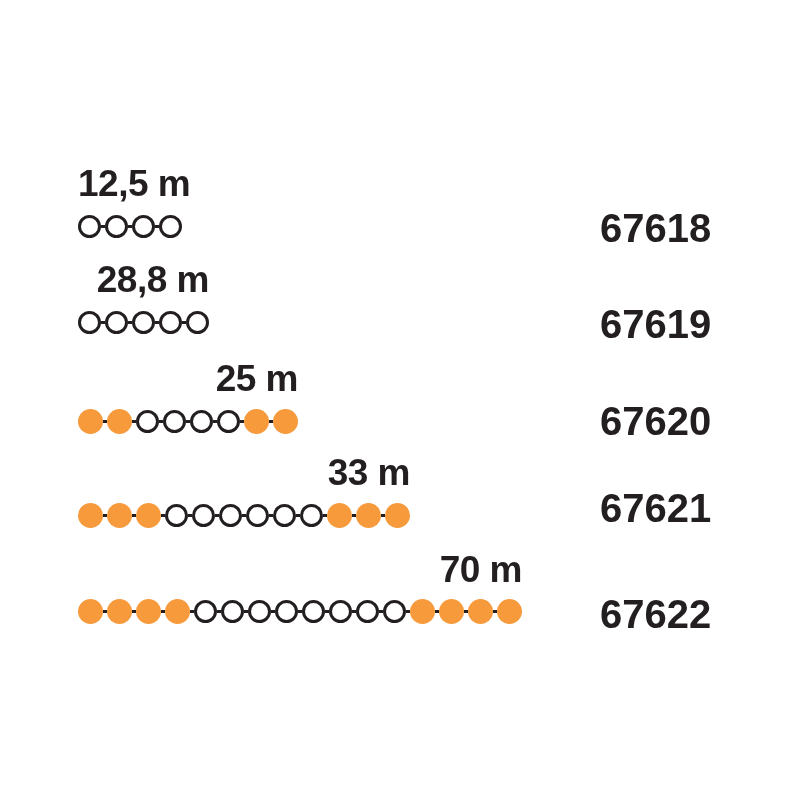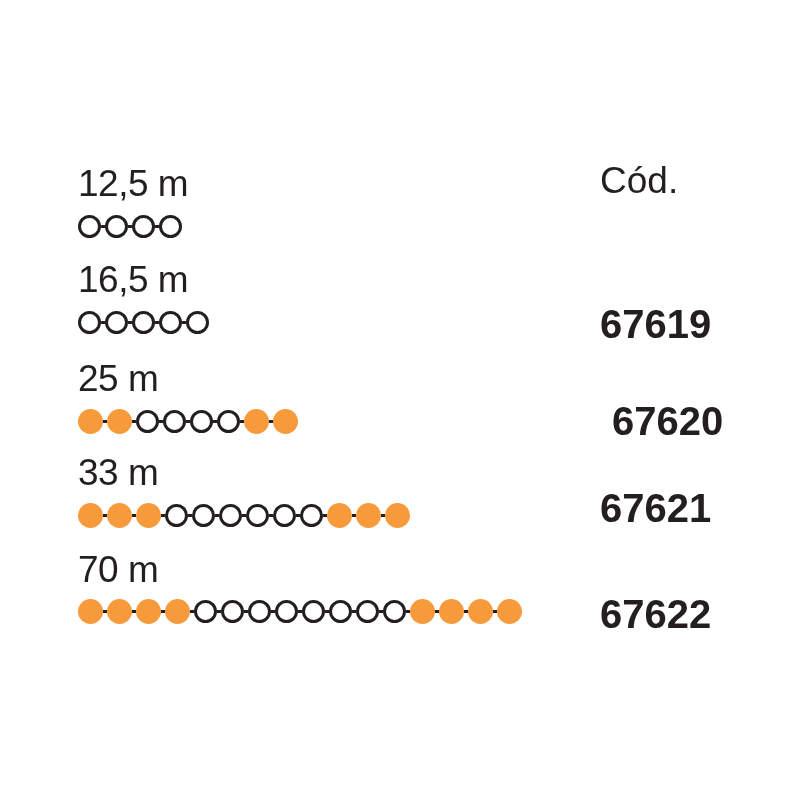--- a/index.html
+++ b/index.html
@@ -15,24 +15,25 @@
     overflow: hidden;
     font-family: "Liberation Sans", sans-serif;
     color: var(--ink, #231F20);
   }
   .product-row {
     position: absolute;
     left: 78px;
   }
   .length-label {
     font-size: 37px;
-    font-weight: 400;
+    font-weight: 700;
     line-height: 40px;
     letter-spacing: -0.5px;
     white-space: nowrap;
+    text-align: right;
   }
   .chain {
     display: flex;
     align-items: center;
     margin-top: 9px;
     height: 26px;
   }
   .bead {
     flex: none;
     border-radius: 50%;
@@ -70,36 +71,36 @@
     font-size: 40px;
     font-weight: 700;
     line-height: 42px;
     white-space: nowrap;
   }
 </style>
 </head>
 <body>
 
 <div class="canvas" style="--bg: #FFFFFF; --ink: #231F20; --orange: #F69A3C;">
-  <div class="codes-header">Cód.</div>
 
 <div class="product-row" style="top: 164px;">
       <div class="length-label">12,5 m</div>
       <div class="chain">
         <span class="bead white"></span>
         <span class="link"></span>
         <span class="bead white"></span>
         <span class="link"></span>
         <span class="bead white"></span>
         <span class="link"></span>
         <span class="bead white"></span>
       </div>
     </div>
+    <div class="code-cell" style="top: 207px;">67618</div>
     <div class="product-row" style="top: 260.4px;">
-      <div class="length-label">16,5 m</div>
+      <div class="length-label">28,8 m</div>
       <div class="chain">
         <span class="bead white"></span>
         <span class="link"></span>
         <span class="bead white"></span>
         <span class="link"></span>
         <span class="bead white"></span>
         <span class="link"></span>
         <span class="bead white"></span>
         <span class="link"></span>
         <span class="bead white"></span>
@@ -119,21 +120,21 @@
         <span class="link"></span>
         <span class="bead white"></span>
         <span class="link"></span>
         <span class="bead white"></span>
         <span class="link"></span>
         <span class="bead orange"></span>
         <span class="link"></span>
         <span class="bead orange"></span>
       </div>
     </div>
-    <div class="code-cell" style="top: 399.8px; margin-left: 12px;">67620</div>
+    <div class="code-cell" style="top: 399.8px;">67620</div>
     <div class="product-row" style="top: 453.2px;">
       <div class="length-label">33 m</div>
       <div class="chain">
         <span class="bead orange"></span>
         <span class="link"></span>
         <span class="bead orange"></span>
         <span class="link"></span>
         <span class="bead orange"></span>
         <span class="link"></span>
         <span class="bead white"></span>

